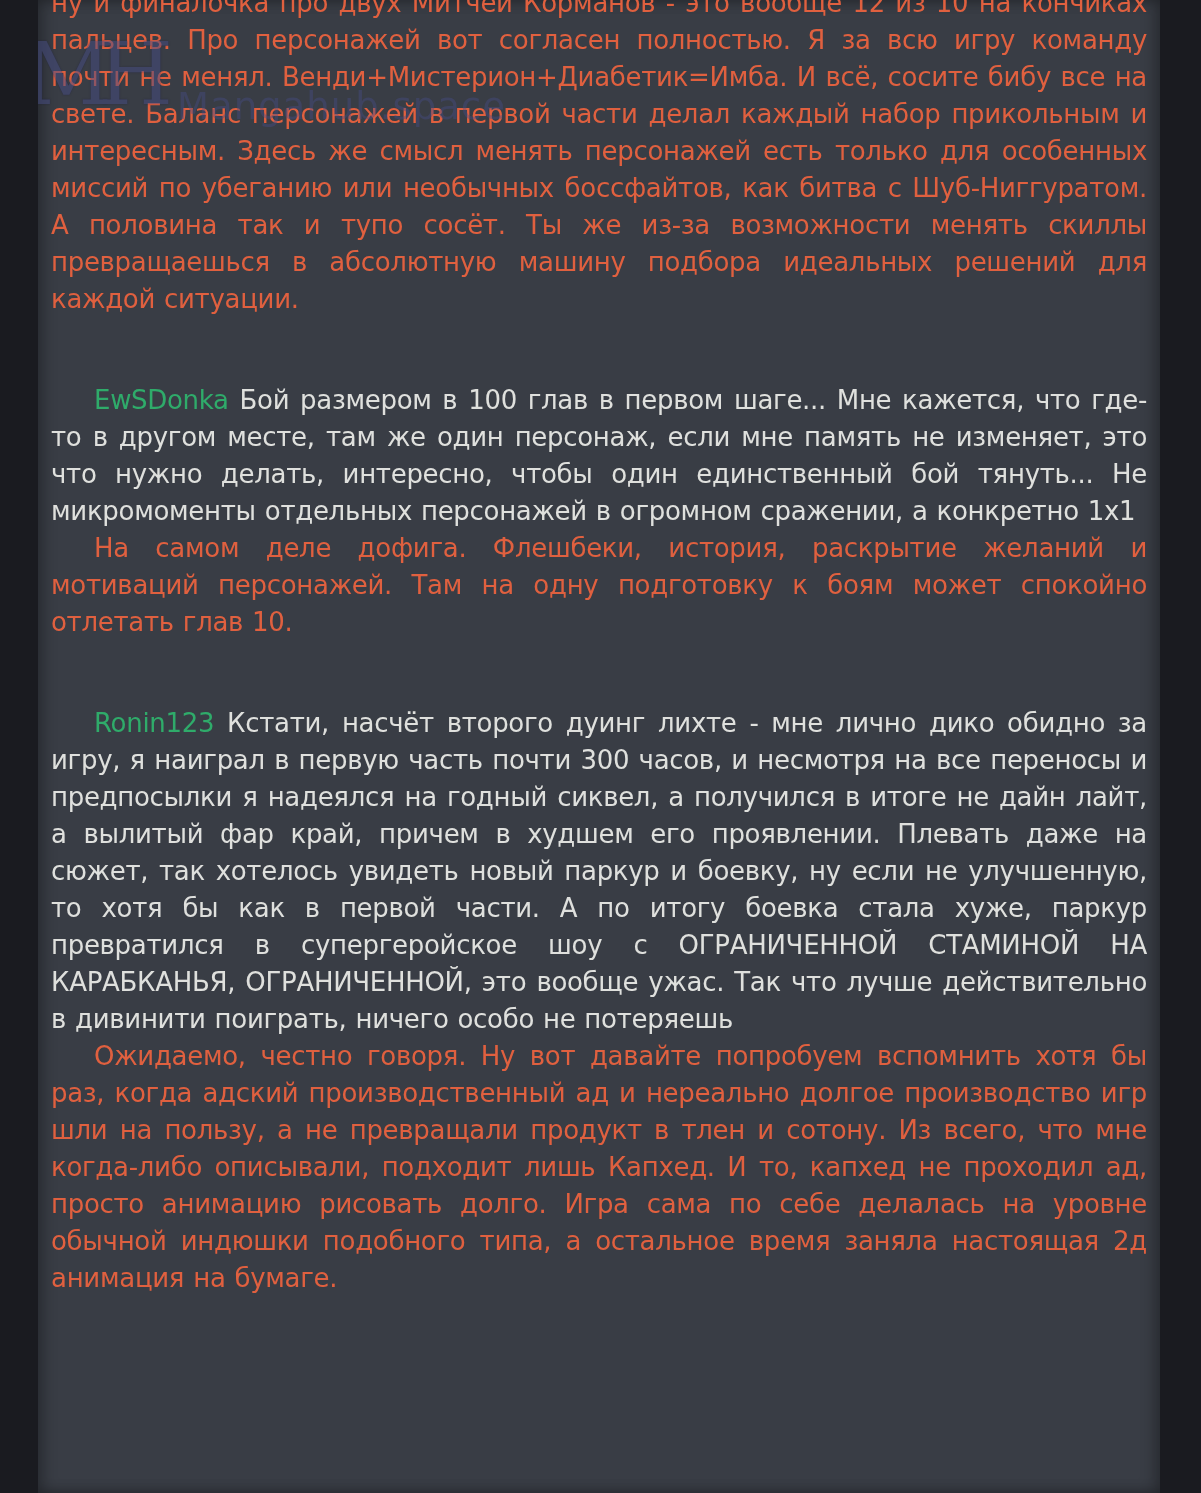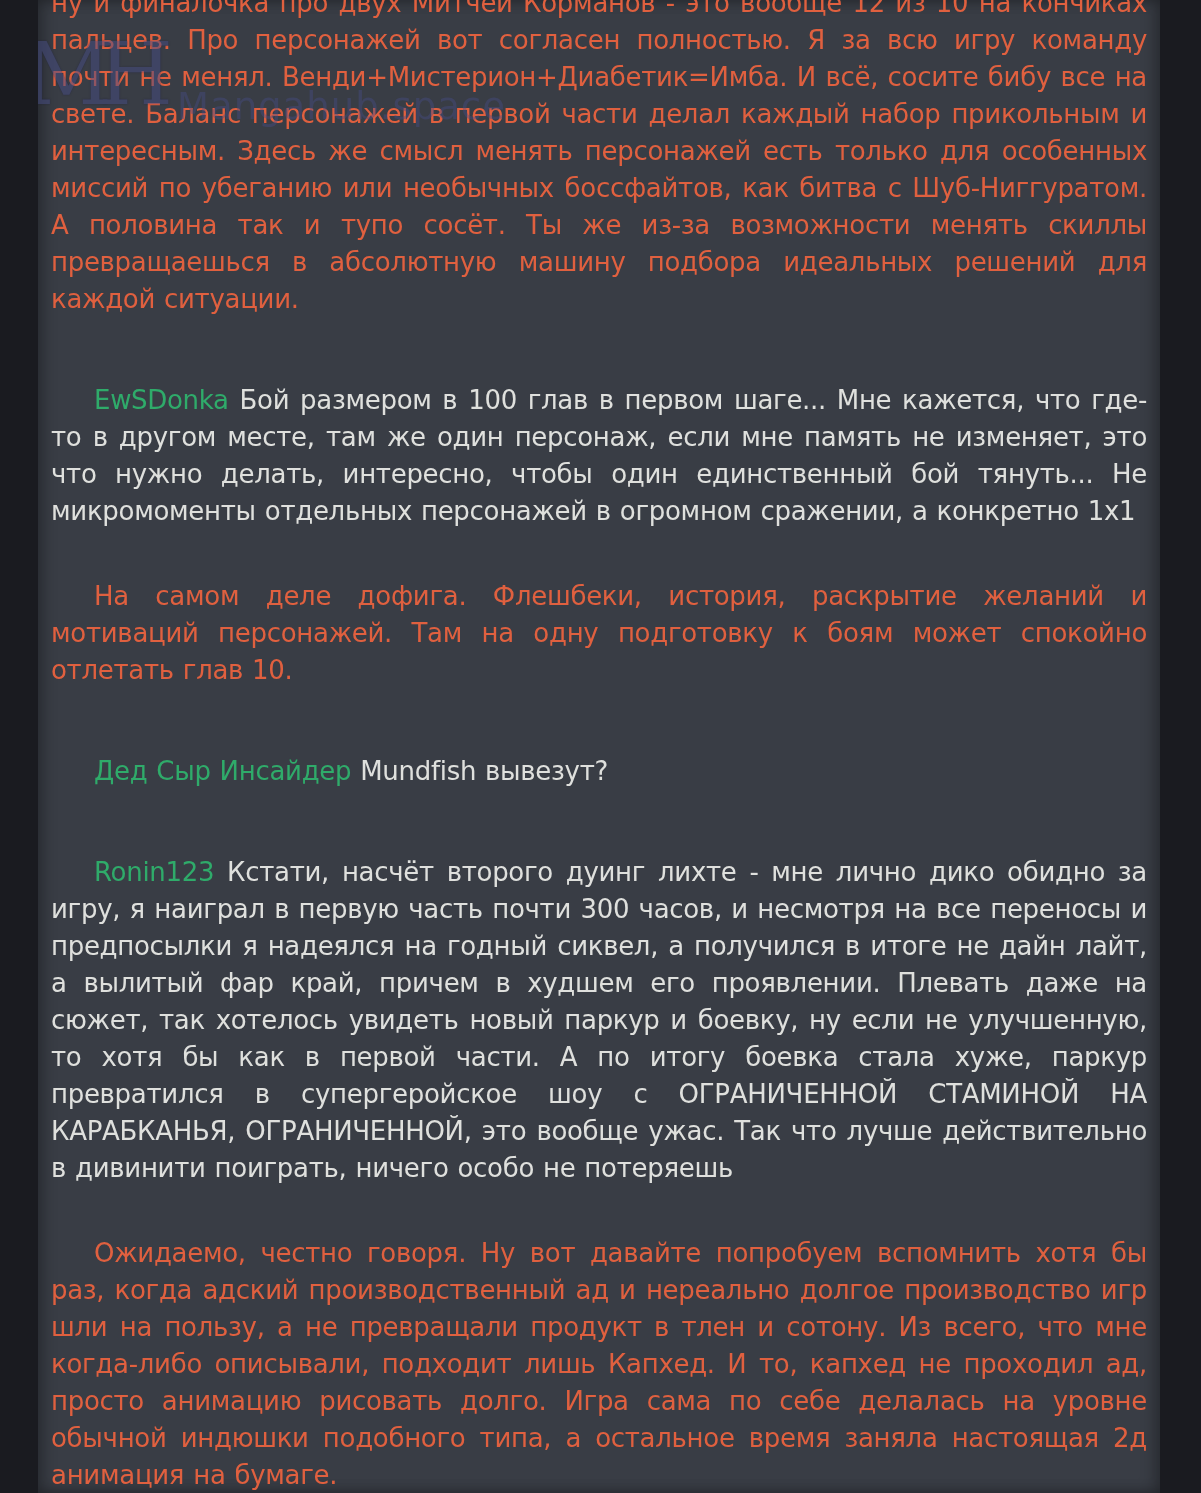--- a/index.html
+++ b/index.html
@@ -33,21 +33,21 @@
     margin: 0;
     font-size: 26px;
     line-height: 37px;
     letter-spacing: -0.3px;
     text-align: justify;
     word-spacing: 1px;
   }
   .para.indent { text-indent: 43px; }
   .para.gap { margin-top: 64px; }
   .para.first { margin-top: -15px; }
-  .reply { color: var(--orange, #e0603f); margin-top: 48px; }
+  .reply { color: var(--orange, #e0603f); }
   .quote { color: var(--quote, #dfe0dd); }
   .user { color: var(--green, #2fab6a); }
   .watermark {
     position: absolute;
     z-index: 3;
     left: -14px;
     top: 34px;
     display: flex;
     align-items: flex-end;
     opacity: 0.5;
@@ -78,17 +78,16 @@
 
 <div class="page">
   <div class="watermark">
     <span class="monogram">MH</span>
     <span class="sitename">Mangahub.space</span>
   </div>
   <div class="text-col" id="text-col">
       <p class="para reply first">ну и финалочка про двух Митчей Корманов - это вообще 12 из 10 на кончиках пальцев. Про персонажей вот согласен полностью. Я за всю игру команду почти не менял. Венди+Мистерион+Диабетик=Имба. И всё, сосите бибу все на свете. Баланс персонажей в первой части делал каждый набор прикольным и интересным. Здесь же смысл менять персонажей есть только для особенных миссий по убеганию или необычных боссфайтов, как битва с Шуб-Ниггуратом. А половина так и тупо сосёт. Ты же из-за возможности менять скиллы превращаешься в абсолютную машину подбора идеальных решений для каждой ситуации.</p>
       <p class="para quote indent gap"><span class="user">EwSDonka </span>Бой размером в 100 глав в первом шаге... Мне кажется, что где-то в другом месте, там же один персонаж, если мне память не изменяет, это что нужно делать, интересно, чтобы один единственный бой тянуть... Не микромоменты отдельных персонажей в огромном сражении, а конкретно 1х1</p>
       <p class="para reply indent">На самом деле дофига. Флешбеки, история, раскрытие желаний и мотиваций персонажей. Там на одну подготовку к боям может спокойно отлетать глав 10.</p>
-      <p class="para quote indent gap"><span class="user">Дед Сыр Инсайдер </span>Mundfish вывезут?</p>
       <p class="para quote indent gap"><span class="user">Ronin123 </span>Кстати, насчёт второго дуинг лихте - мне лично дико обидно за игру, я наиграл в первую часть почти 300 часов, и несмотря на все переносы и предпосылки я надеялся на годный сиквел, а получился в итоге не дайн лайт, а вылитый фар край, причем в худшем его проявлении. Плевать даже на сюжет, так хотелось увидеть новый паркур и боевку, ну если не улучшенную, то хотя бы как в первой части. А по итогу боевка стала хуже, паркур превратился в супергеройское шоу с ОГРАНИЧЕННОЙ СТАМИНОЙ НА КАРАБКАНЬЯ, ОГРАНИЧЕННОЙ, это вообще ужас. Так что лучше действительно в дивинити поиграть, ничего особо не потеряешь</p>
       <p class="para reply indent">Ожидаемо, честно говоря. Ну вот давайте попробуем вспомнить хотя бы раз, когда адский производственный ад и нереально долгое производство игр шли на пользу, а не превращали продукт в тлен и сотону. Из всего, что мне когда-либо описывали, подходит лишь Капхед. И то, капхед не проходил ад, просто анимацию рисовать долго. Игра сама по себе делалась на уровне обычной индюшки подобного типа, а остальное время заняла настоящая 2д анимация на бумаге.</p>
     </div>
 </div>
 
 </body></html>

